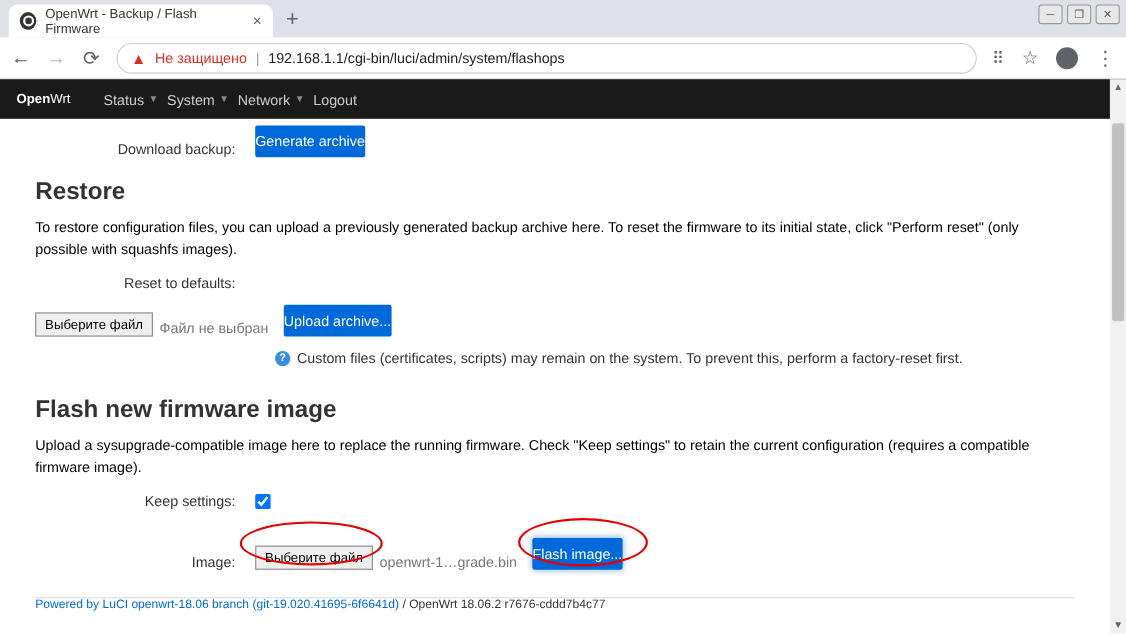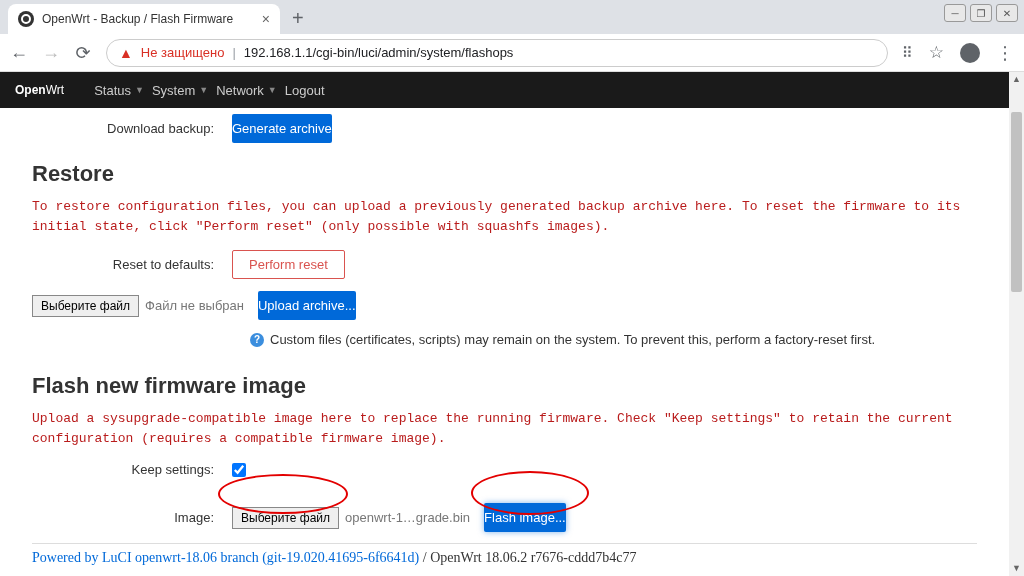--- a/index.html
+++ b/index.html
@@ -1,20 +1,20 @@
 <!DOCTYPE html>
 <html><head>
 <meta charset="utf-8">
 <style>
 * { box-sizing: border-box; margin: 0; padding: 0; }
 body { font-family: Arial, Helvetica, sans-serif; font-size: 13px; background: #fff; width: 1024px; height: 576px; overflow: hidden; position: relative; }
 
 
 .chrome-tabs { height: 34px; background: #dee1e6; display: flex; align-items: flex-end; padding-left: 8px; position: relative; }
-.tab { background: #fff; height: 30px; width: 272px; border-radius: 8px 8px 0 0; display: flex; align-items: center; padding: 0 10px; font-size: 12px; color: #333; gap: 8px; }
+.tab { background: #fff; height: 30px; width: 240px; border-radius: 8px 8px 0 0; display: flex; align-items: center; padding: 0 10px; font-size: 12px; color: #333; gap: 8px; }
 .tab-favicon { width: 16px; height: 16px; border-radius: 50%; background: #333; position: relative; }
 .tab-favicon::after { content: ""; position: absolute; width: 6px; height: 6px; border: 2px solid #fff; border-radius: 50%; top: 3px; left: 3px; }
 .tab-close { margin-left: auto; color: #666; font-size: 14px; }
 .new-tab { color: #5f6368; font-size: 20px; padding: 0 12px; margin-bottom: 4px; }
 .win-controls { position: absolute; right: 6px; top: 4px; display: flex; gap: 4px; }
 .win-btn { width: 22px; height: 18px; border: 1px solid #999; border-radius: 3px; background: #e8e8e8; font-size: 10px; display: flex; align-items: center; justify-content: center; color: #555; }
 
 .chrome-toolbar { height: 38px; background: #fff; display: flex; align-items: center; padding: 0 10px; gap: 14px; border-bottom: 1px solid #ddd; }
 .nav-icon { color: #5f6368; font-size: 18px; width: 18px; text-align: center; }
 .nav-icon.disabled { color: #bbb; }
@@ -37,35 +37,35 @@
 
 .ow-header { height: 36px; background: #1a1a1a; display: flex; align-items: center; padding: 0 15px; color: #ccc; }
 .ow-logo { color: #fff; font-size: 12px; font-weight: bold; margin-right: 30px; }
 .ow-logo .w { font-weight: normal; }
 .ow-nav { display: flex; gap: 8px; }
 .ow-nav-item { color: #ccc; font-size: 13px; display: flex; align-items: center; gap: 4px; }
 .caret { font-size: 9px; color: #888; }
 
 
 .content { padding: 0 32px 0 32px; margin-right: 15px; }
-.row { display: flex; align-items: center; margin-bottom: 12px; }
+.row { display: flex; align-items: flex-end; margin-bottom: 12px; }
 .label-col { width: 200px; text-align: right; padding-right: 18px; color: #333; font-size: 13px; }
 .btn-primary { background: #0069d9; color: #fff; border: none; padding: 7px 0; font-size: 13px; border-radius: 2px; cursor: pointer; }
 .btn-danger { background: #fff; color: #d9534f; border: 1px solid #d9534f; padding: 6px 16px; font-size: 13px; border-radius: 2px; }
 .btn-file { background: #efefef; border: 1px solid #888; padding: 3px 8px; font-size: 12px; font-family: Arial; }
 
 h2 { font-size: 22px; color: #333; margin: 18px 0 10px 0; font-weight: bold; }
-.desc { color: #b91c1c; font-size: 13px; line-height: 1.5; margin-bottom: 14px; font-family: Liberation Mono, monospace; }
+.desc { color: #000000; font-size: 13px; line-height: 1.5; margin-bottom: 14px; }
 .file-status { color: #777; font-size: 13px; margin-left: 6px; margin-right: 14px; }
 .hint { color: #333; font-size: 13px; display: flex; align-items: center; gap: 6px; margin-left: 218px; margin-top: 4px; }
 .hint-icon { width: 14px; height: 14px; background: #3b8ede; color: #fff; border-radius: 50%; font-size: 10px; display: flex; align-items: center; justify-content: center; font-weight: bold; }
 
 .annotation { position: absolute; border: 2.5px solid #e30000; border-radius: 50%; pointer-events: none; }
 
-.footer { position: absolute; bottom: 10px; left: 32px; font-size: 14px; color: #333; font-family: Liberation Serif, serif; }
+.footer { position: absolute; bottom: 20px; left: 32px; font-size: 11px; color: #333; }
 .footer a { color: #0069d9; text-decoration: none; }
 hr.footer-line { position: absolute; bottom: 32px; left: 32px; right: 47px; border: none; border-top: 1px solid #ddd; }
 
 .checkbox { width: 14px; height: 14px; }
 </style>
 </head>
 <body>
 
 <div class="chrome-tabs">
   <div class="tab">
@@ -127,21 +127,20 @@
   <div class="row" style="margin-top:6px;">
     <div class="label-col">Download backup:</div>
     <button class="btn-primary">Generate archive</button>
   </div>
 
   <h2>Restore</h2>
   <p class="desc">To restore configuration files, you can upload a previously generated backup archive here. To reset the firmware to its initial state, click "Perform reset" (only possible with squashfs images).</p>
 
   <div class="row">
     <div class="label-col">Reset to defaults:</div>
-    <button class="btn-danger">Perform reset</button>
   </div>
 
   <div class="row">
     <button class="btn-file">Выберите файл</button>
     <span class="file-status">Файл не выбран</span>
     <button class="btn-primary">Upload archive...</button>
   </div>
   <div class="hint">
     <span class="hint-icon">?</span>
     <span>Custom files (certificates, scripts) may remain on the system. To prevent this, perform a factory-reset first.</span>

